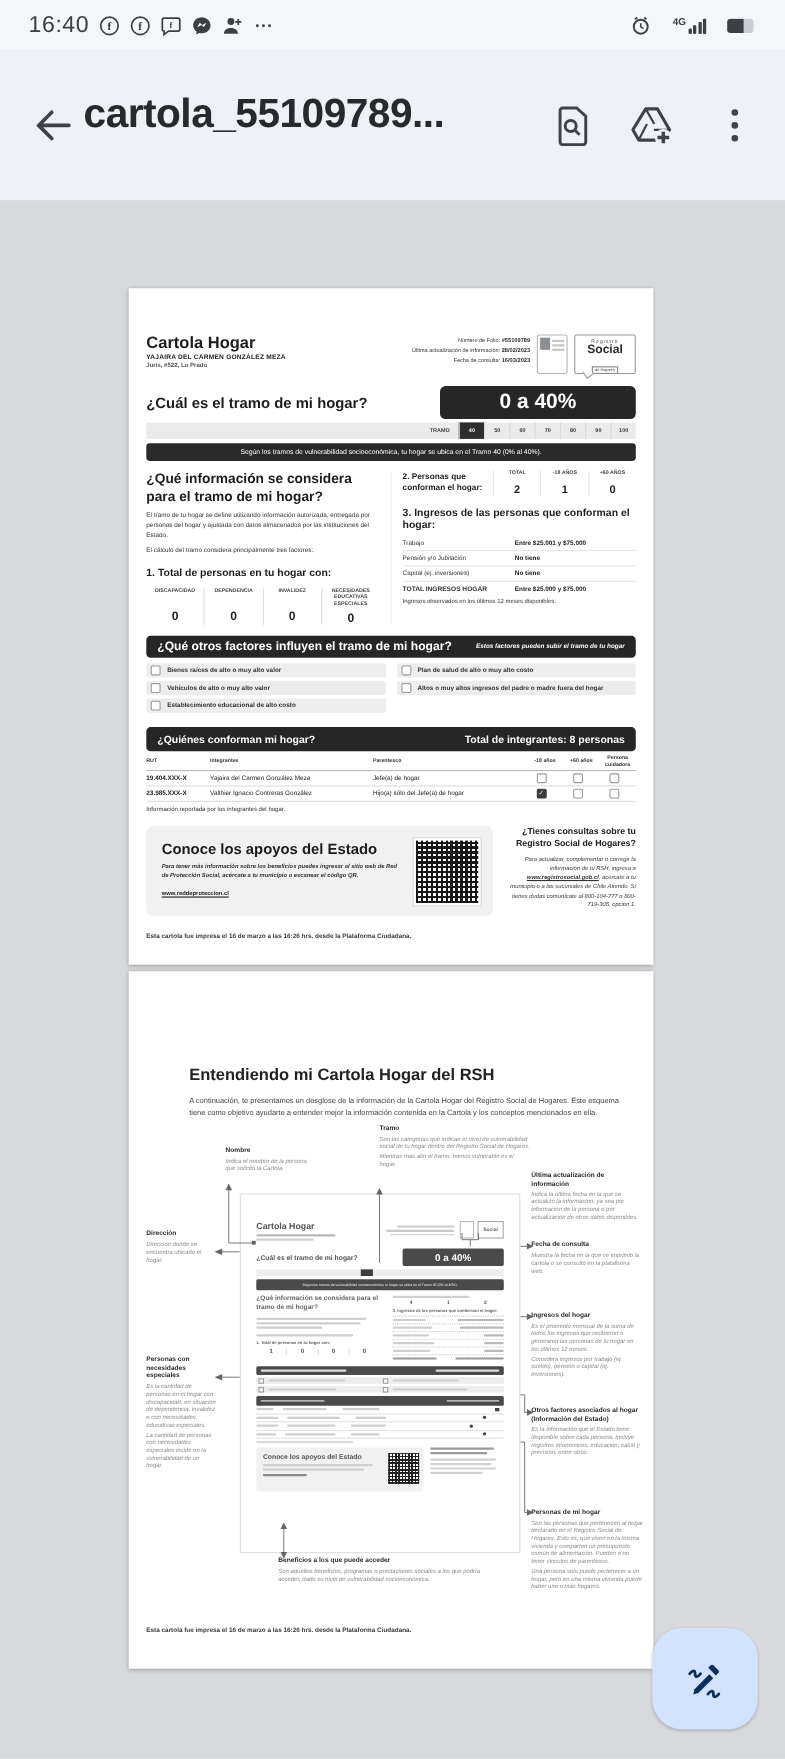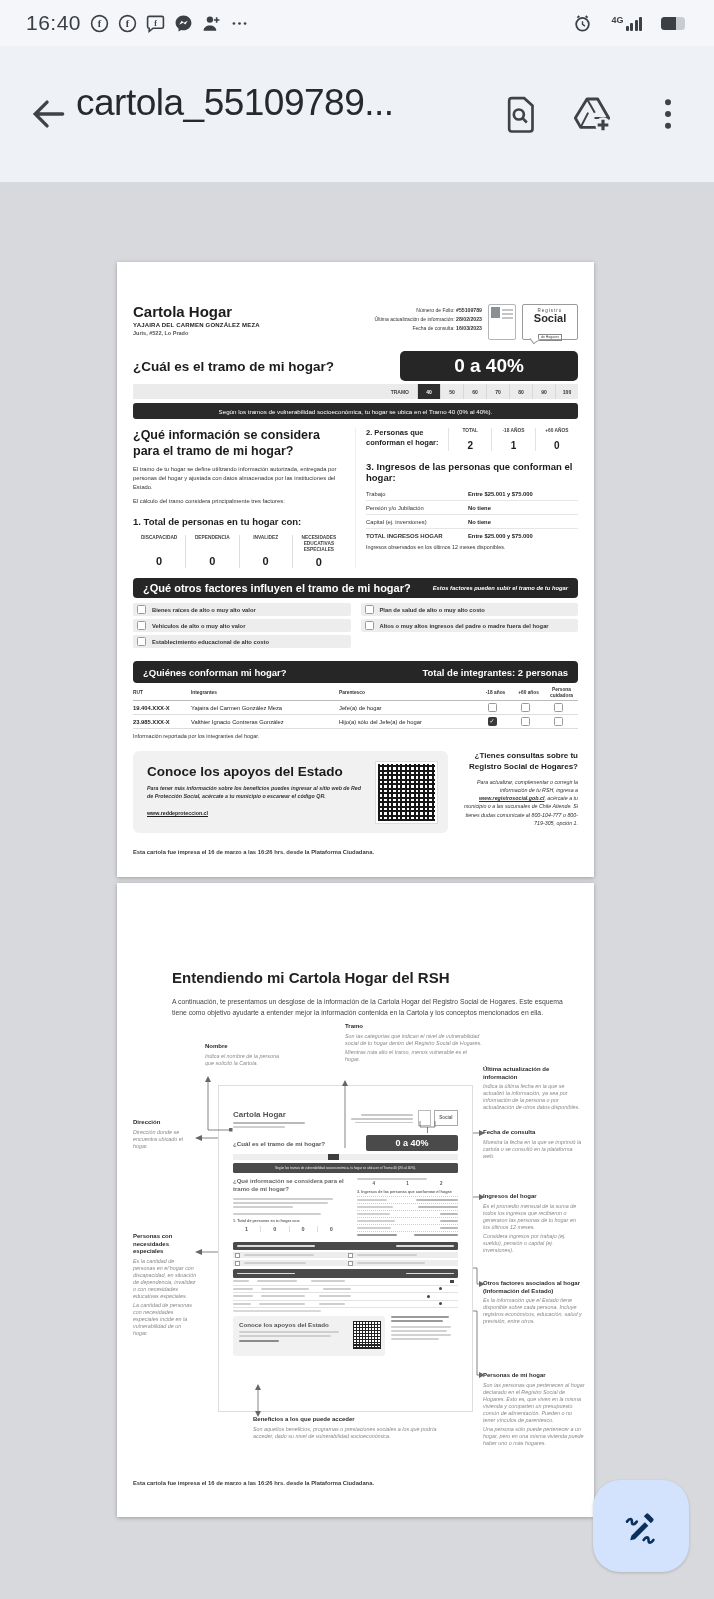--- a/index.html
+++ b/index.html
@@ -15,21 +15,21 @@
   .net{display:flex;align-items:flex-end;gap:2px;}
   .net-4g{font-size:9px;font-weight:bold;color:#3c4045;line-height:1;margin-bottom:6px;}
   .bars{display:flex;align-items:flex-end;gap:1.5px;}
   .bars i{display:block;width:3px;background:#3c4045;border-radius:1px;}
   .battery{position:relative;width:24px;height:13px;border-radius:3.5px;background:#c9ccd1;overflow:hidden;}
   .battery b{position:absolute;left:0;top:0;bottom:0;width:62%;background:#3c4045;}
   .battery::after{content:"";position:absolute;right:-3px;top:4px;width:2.5px;height:5px;background:#c9ccd1;border-radius:1px;}
   .battery{margin-right:3px;}
 
   
-  .appbar{position:absolute;top:46px;left:0;width:100%;height:136px;background:#eef1f5;}
+  .appbar{position:absolute;top:46px;left:0;width:100%;height:136px;background:#eef1f5;font-weight:bold;}
   .back{position:absolute;left:26px;top:46px;width:44px;height:44px;}
   .apptitle{position:absolute;left:76px;top:36px;font-size:37px;color:#27292c;letter-spacing:-.5px;white-space:nowrap;}
   .ab-ic{position:absolute;top:48px;width:40px;height:40px;}
   .ab-search{left:500px;} .ab-drive{left:572px;} .ab-menu{left:648px;}
 
   
   .page{position:absolute;left:117px;width:477px;background:#fff;box-shadow:0 1px 4px rgba(0,0,0,.28);box-sizing:border-box;color:#1c1c1c;}
   .page1{top:262px;height:615px;padding:0 16px;display:flex;flex-direction:column;}
   .page2{top:883px;height:634px;}
 
@@ -416,21 +416,21 @@
           </div>
         <div class="orow">
             <span class="cb"></span>
             <span class="olabel">Altos o muy altos ingresos del padre o madre fuera del hogar</span>
           </div>
       </div>
     </div>
 
     <div class="dark-bar q-bar">
       <span class="db-l">¿Quiénes conforman mi hogar?</span>
-      <span class="db-r">Total de integrantes: 2 personas</span>
+      <span class="db-r">Total de integrantes: 8 personas</span>
     </div>
     <div class="tbl">
       <div class="trow thead">
         <span class="tc c-rut">RUT</span>
         <span class="tc c-name">Integrantes</span>
         <span class="tc c-par">Parentesco</span>
         <span class="tc c-chk">-18 años</span>
         <span class="tc c-chk">+60 años</span>
         <span class="tc c-chk">Persona cuidadora</span>
       </div>

